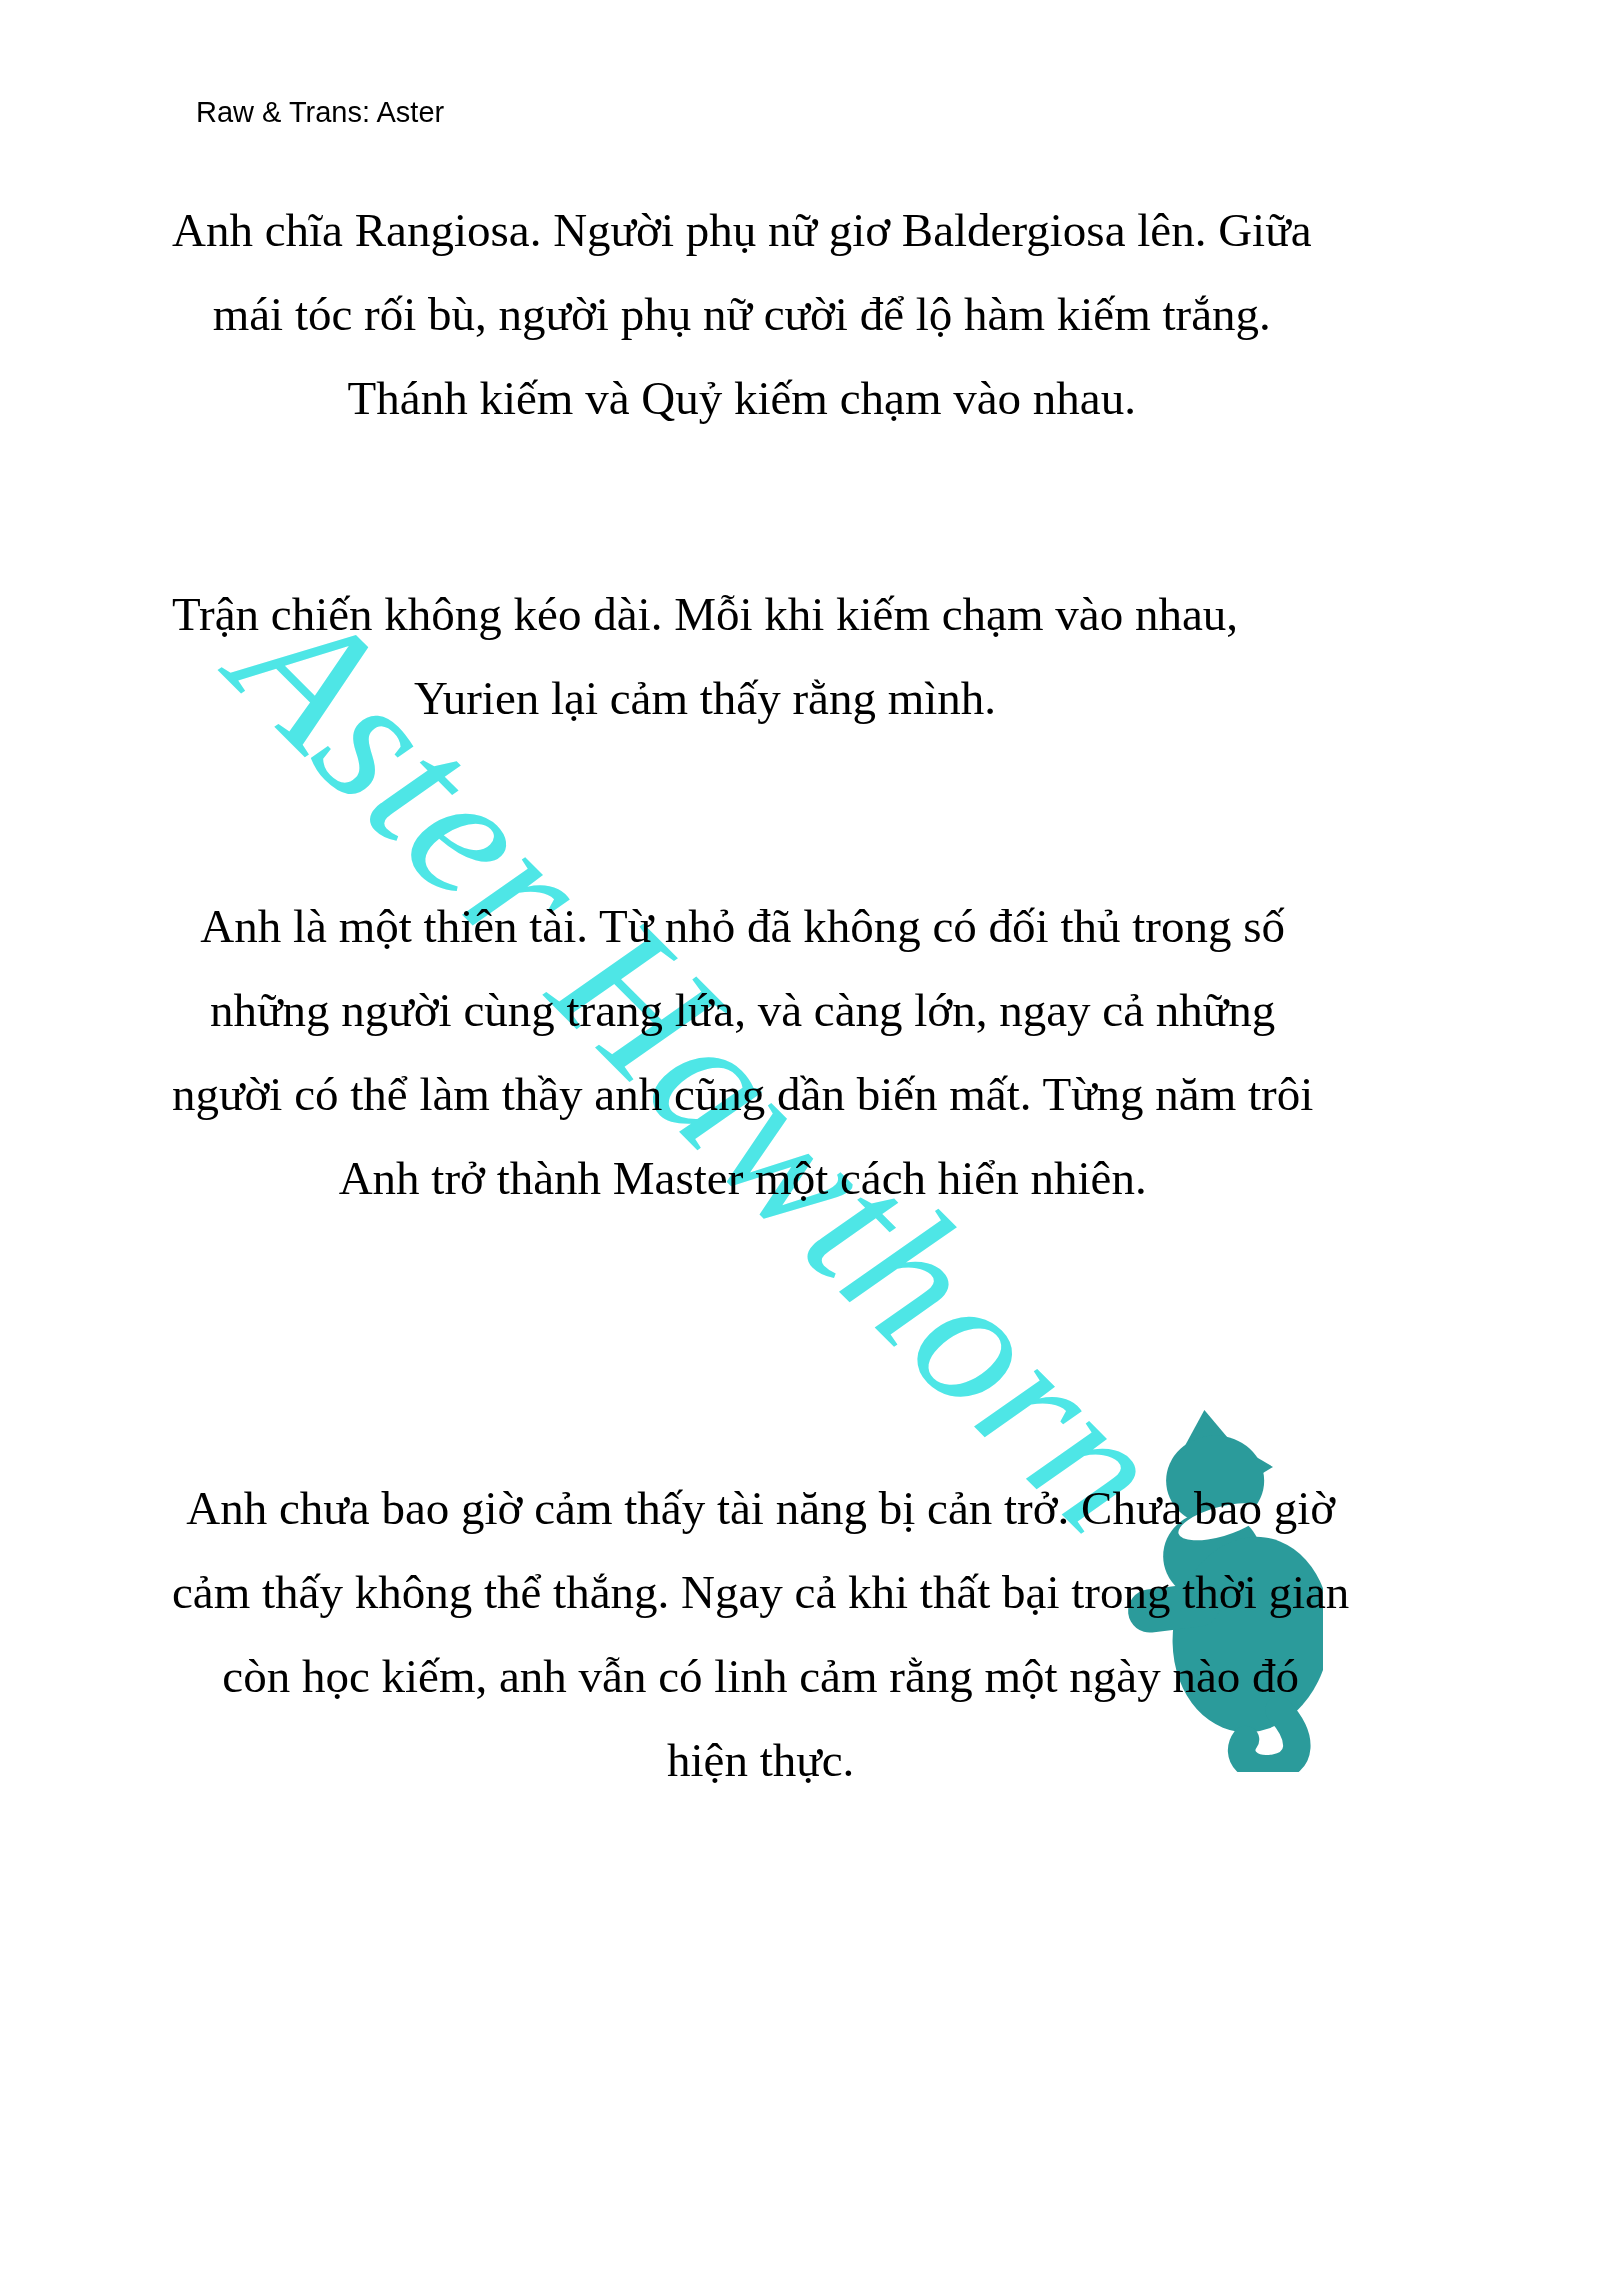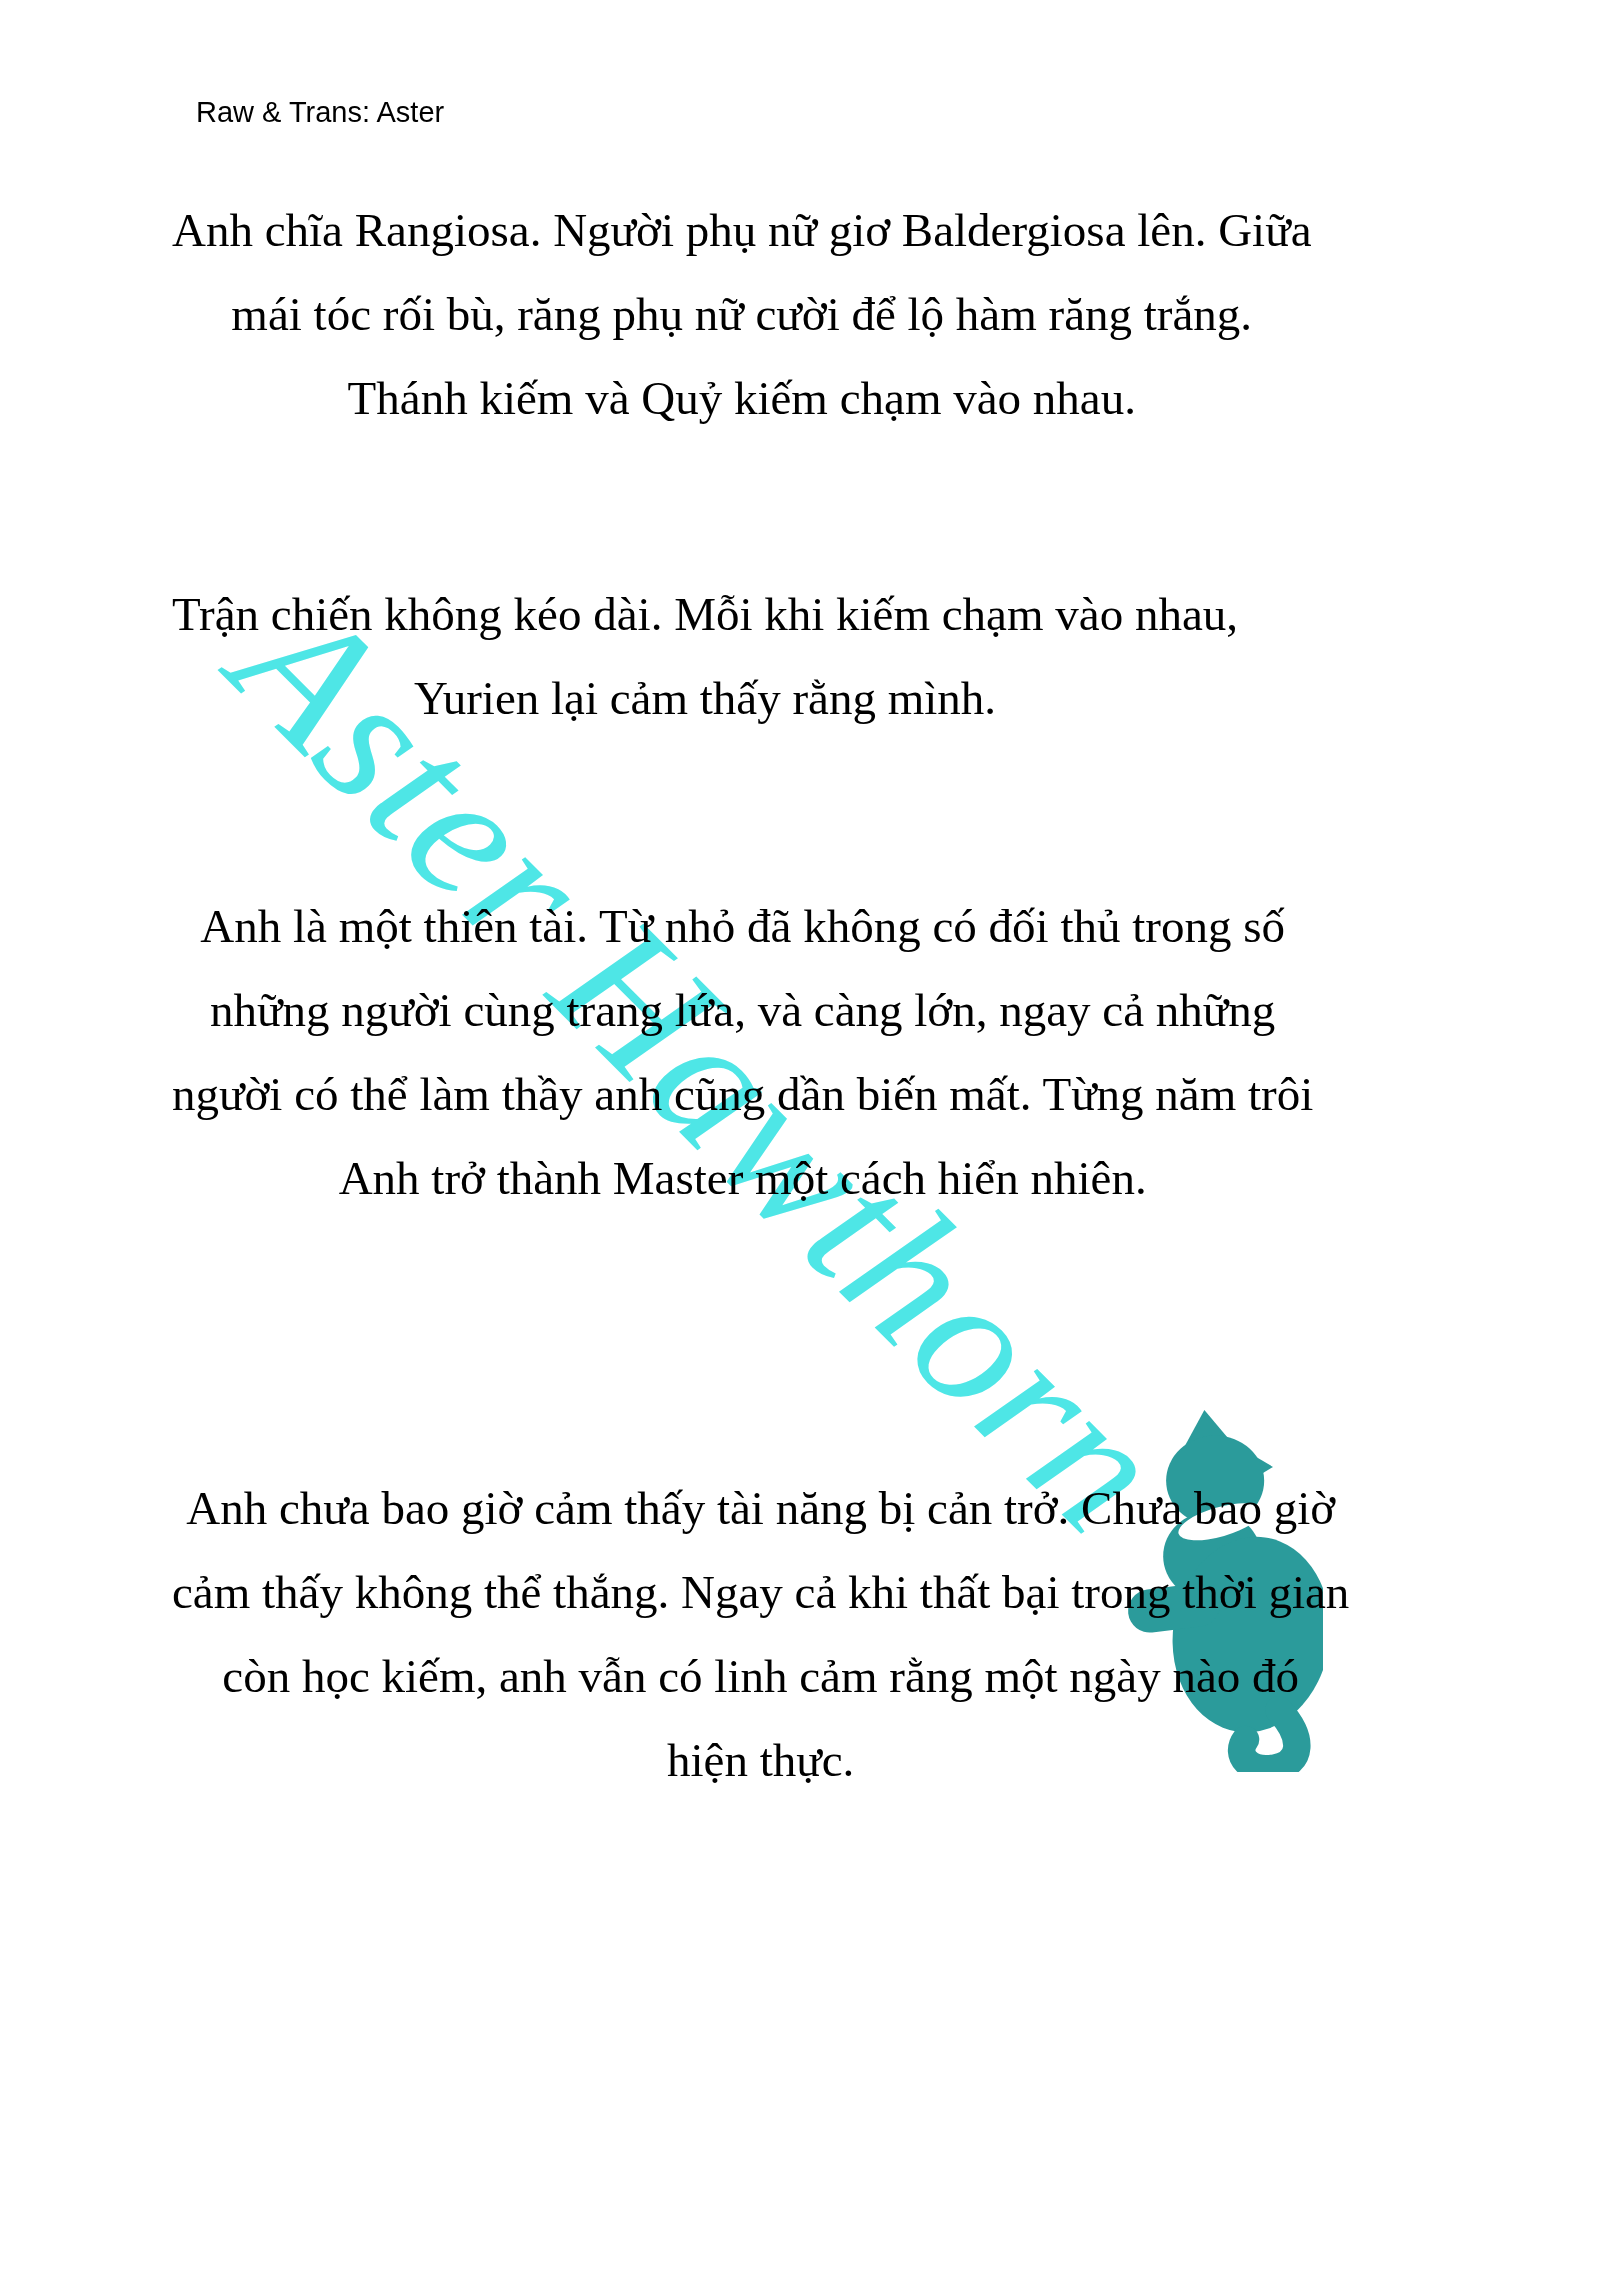--- a/index.html
+++ b/index.html
@@ -76,21 +76,21 @@
       <ellipse cx="92" cy="155" rx="50" ry="46"></ellipse>
       <ellipse cx="132" cy="235" rx="80" ry="100" transform="rotate(8 132 235)"></ellipse>
       <rect x="6" y="186" width="94" height="44" rx="22" transform="rotate(-7 52 208)"></rect>
       <path d="M 160 312 C 186 340 184 366 156 371 C 130 376 114 358 126 342" fill="none" stroke="var(--cat-color, #2b9b9b)" stroke-width="28" stroke-linecap="round"></path>
     </g>
     <ellipse cx="100" cy="120" rx="44" ry="15" transform="rotate(-16 100 120)" fill="var(--page-bg, #ffffff)"></ellipse>
   </svg>
 
   <div class="para p1">
     <div class="line">Anh chĩa Rangiosa. Người phụ nữ giơ Baldergiosa lên. Giữa</div>
-    <div class="line">mái tóc rối bù, răng phụ nữ cười để lộ hàm răng trắng.</div>
+    <div class="line">mái tóc rối bù, người phụ nữ cười để lộ hàm kiếm trắng.</div>
     <div class="line">Thánh kiếm và Quỷ kiếm chạm vào nhau.</div>
   </div>
 
   <div class="para p2">
     <div class="line">Trận chiến không kéo dài. Mỗi khi kiếm chạm vào nhau,</div>
     <div class="line">Yurien lại cảm thấy rằng mình.</div>
   </div>
 
   <div class="para p3">
     <div class="line">Anh là một thiên tài. Từ nhỏ đã không có đối thủ trong số</div>

